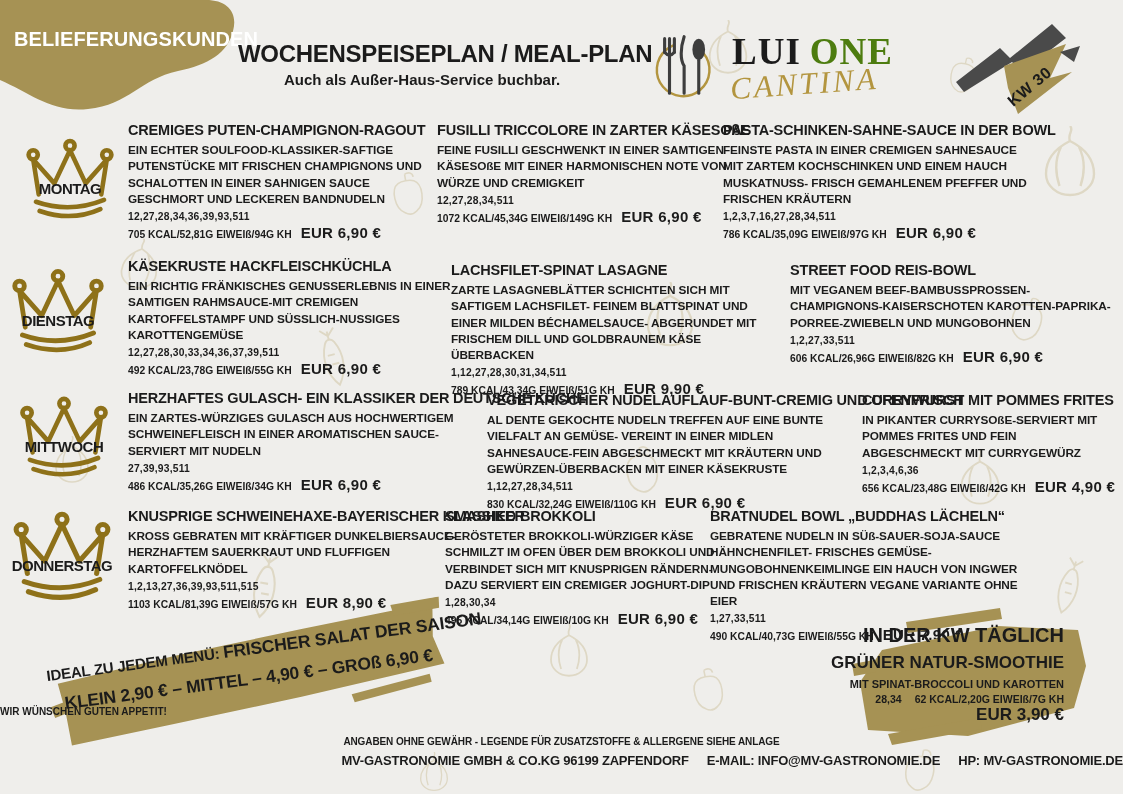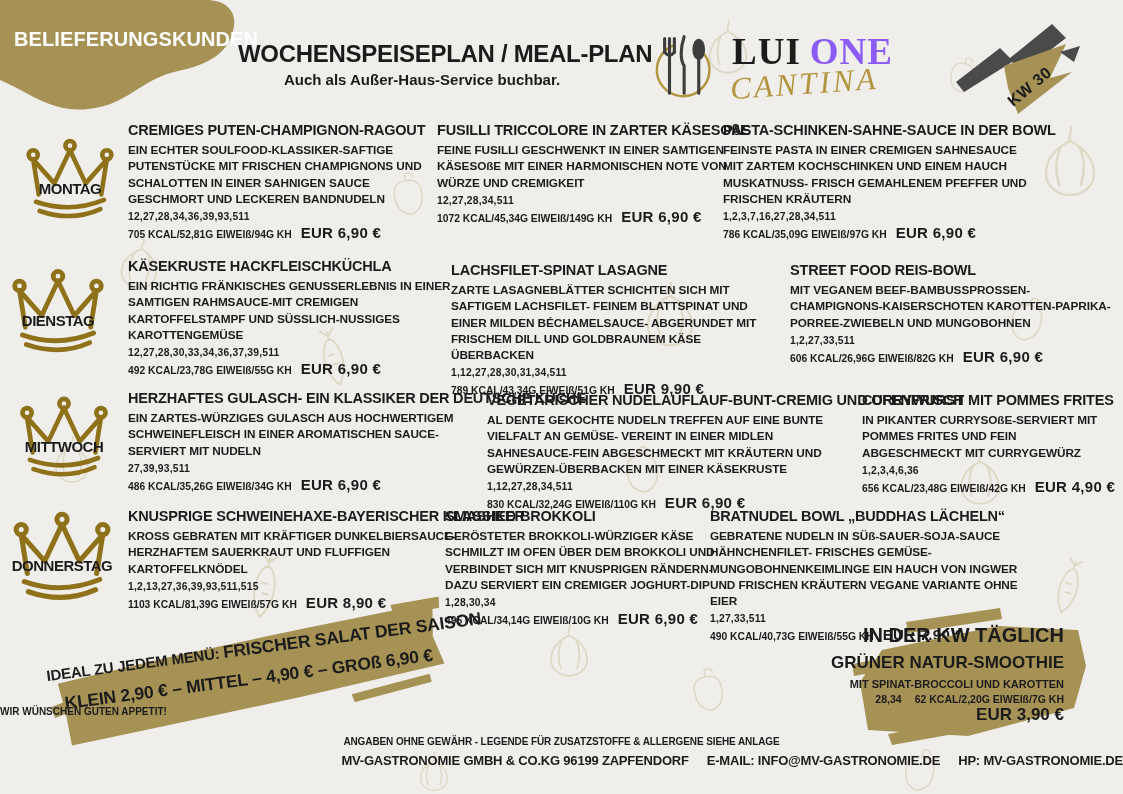--- a/index.html
+++ b/index.html
@@ -9,21 +9,21 @@
   .doodle{position:absolute;stroke:#ddd6c1;fill:none;stroke-width:1.6;opacity:.9;pointer-events:none}
   
   .blob{position:absolute;left:0;top:0;width:237px;height:114px}
   .blob-label{position:absolute;left:14px;top:28px;font-size:20px;font-weight:bold;color:#fff;letter-spacing:.1px;white-space:nowrap}
   .title-wrap{position:absolute;left:238px;top:40px;width:368px;text-align:center}
   .main-title{margin:0;font-size:24px;font-weight:bold;letter-spacing:-.3px;white-space:nowrap}
   .main-sub{margin:3px 0 0;font-size:15px;font-weight:bold}
   .logo{position:absolute;left:650px;top:16px;width:240px;height:100px}
   .logo-cutlery{position:absolute;left:0;top:6px;width:78px;height:86px}
   .logo-name{position:absolute;left:82px;top:14px;font-family:"Liberation Serif",serif;font-size:37px;font-weight:bold;letter-spacing:1px;white-space:nowrap}
-  .logo-one{color:#8b5cf6;margin-left:9px}
+  .logo-one{color:#4d7c0f;margin-left:9px}
   .logo-tagline{position:absolute;left:80px;top:50px;font-family:"Liberation Serif",serif;font-style:italic;
         font-size:31px;color:#b3953f;letter-spacing:3px;transform:rotate(-4deg);white-space:nowrap}
   .kw{position:absolute;left:948px;top:18px;width:138px;height:102px}
   .kw-svg{position:absolute;inset:0;width:100%;height:100%}
   .kw-label{position:absolute;left:56px;top:60px;transform:rotate(-40deg);font-size:16px;font-weight:bold;letter-spacing:.5px;white-space:nowrap}
   
   .crown{position:absolute}
   .crown-svg{position:absolute;inset:0;width:100%;height:100%}
   .crown-label{position:absolute;left:-8px;right:-8px;top:54%;text-align:center;font-weight:bold;font-size:15px;letter-spacing:-.5px;white-space:nowrap}
   .p-crown0{left:24px;top:128px;width:92px;height:96px}

